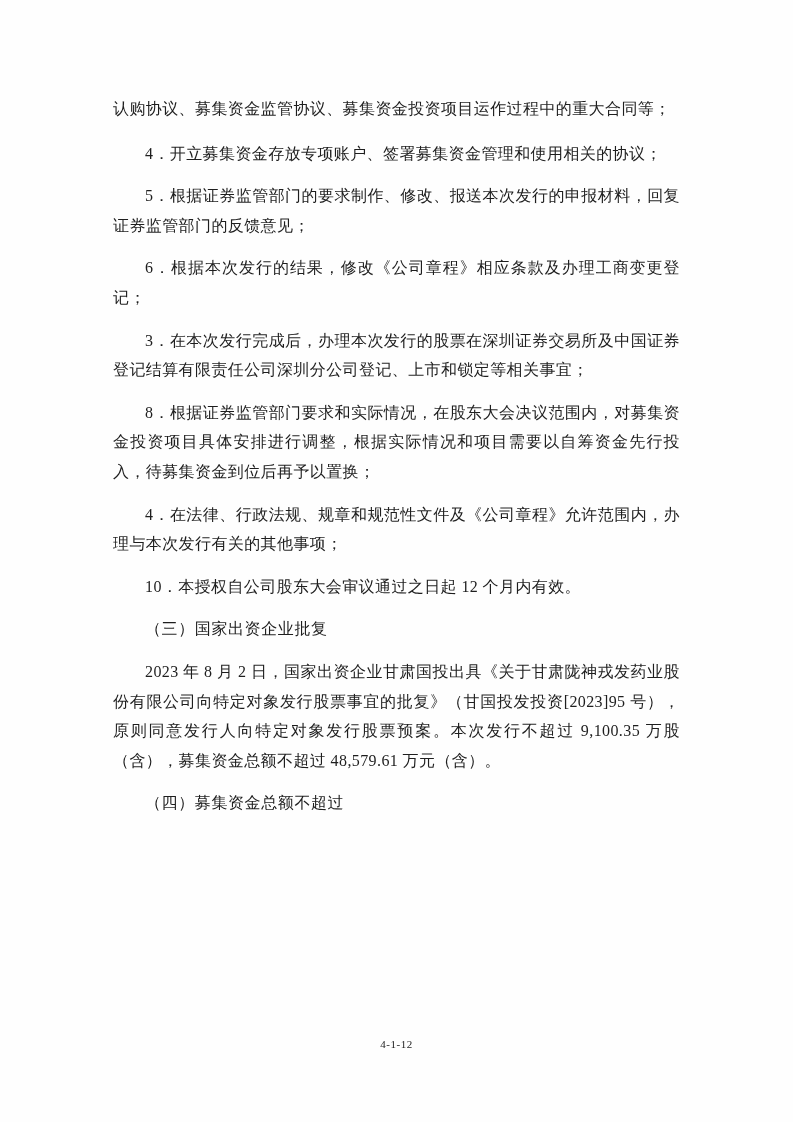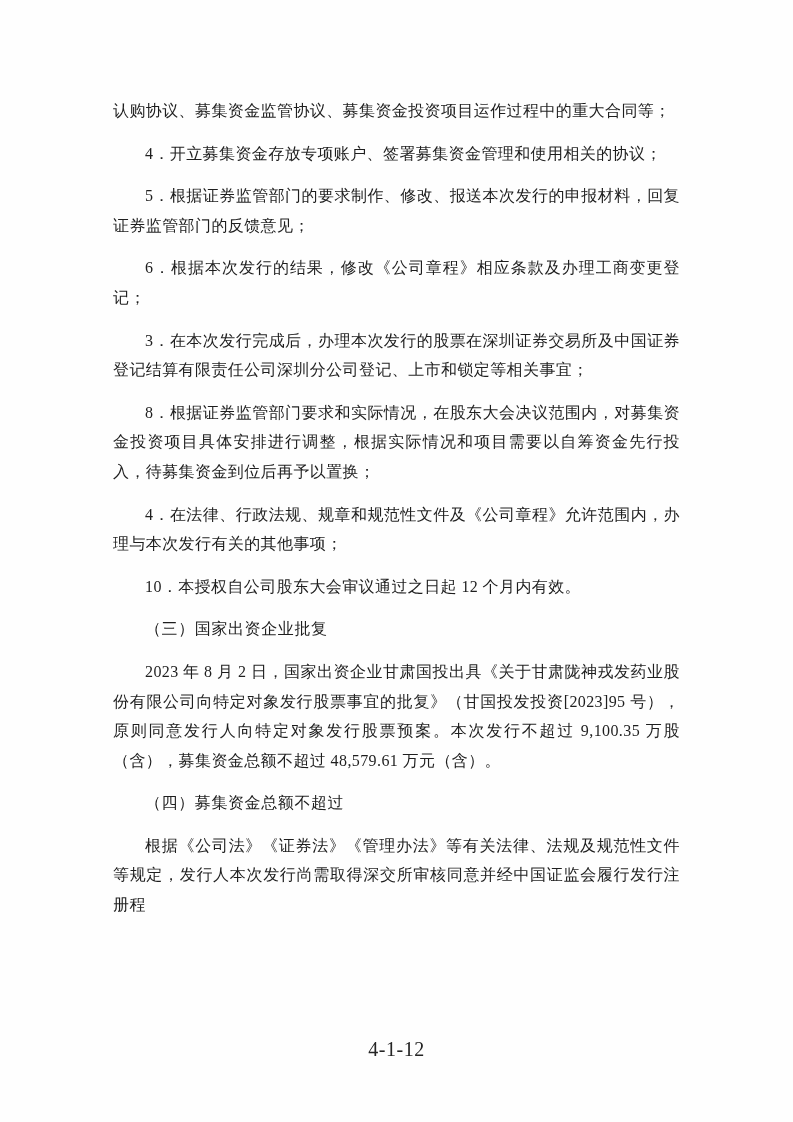--- a/index.html
+++ b/index.html
@@ -28,50 +28,50 @@
     font-size: 16px;
     line-height: 29.6px;
     letter-spacing: 0.4px;
     text-align: justify;
     text-align-last: left;
     text-indent: 2em;
     word-break: break-all;
   }
   .block.continuation {
     text-indent: 0;
+    font-family: Liberation Mono, monospace;
   }
   .block.heading {
     font-family: "Liberation Sans", "DejaVu Sans", sans-serif;
     font-weight: normal;
     text-align: left;
     letter-spacing: 0.6px;
   }
   .footer {
     position: absolute;
     top: 1038px;
     left: 0;
     width: 100%;
     text-align: center;
-    font-size: 20px;
+    font-size: 11px;
     letter-spacing: 0.5px;
     color: #242424;
   }
 </style>
 </head>
 <body>
 
 <div class="page">
   <main class="content">
       <p class="block continuation">认购协议、募集资金监管协议、募集资金投资项目运作过程中的重大合同等；</p>
       <p class="block paragraph">4．开立募集资金存放专项账户、签署募集资金管理和使用相关的协议；</p>
       <p class="block paragraph">5．根据证券监管部门的要求制作、修改、报送本次发行的申报材料，回复证券监管部门的反馈意见；</p>
       <p class="block paragraph">6．根据本次发行的结果，修改《公司章程》相应条款及办理工商变更登记；</p>
       <p class="block paragraph">3．在本次发行完成后，办理本次发行的股票在深圳证券交易所及中国证券登记结算有限责任公司深圳分公司登记、上市和锁定等相关事宜；</p>
       <p class="block paragraph">8．根据证券监管部门要求和实际情况，在股东大会决议范围内，对募集资金投资项目具体安排进行调整，根据实际情况和项目需要以自筹资金先行投入，待募集资金到位后再予以置换；</p>
       <p class="block paragraph">4．在法律、行政法规、规章和规范性文件及《公司章程》允许范围内，办理与本次发行有关的其他事项；</p>
       <p class="block paragraph">10．本授权自公司股东大会审议通过之日起 12 个月内有效。</p>
       <p class="block heading">（三）国家出资企业批复</p>
       <p class="block paragraph">2023 年 8 月 2 日，国家出资企业甘肃国投出具《关于甘肃陇神戎发药业股份有限公司向特定对象发行股票事宜的批复》（甘国投发投资[2023]95 号），原则同意发行人向特定对象发行股票预案。本次发行不超过 9,100.35 万股（含），募集资金总额不超过 48,579.61 万元（含）。</p>
       <p class="block heading">（四）募集资金总额不超过</p>
-      <p class="block paragraph">根据《公司法》《证券法》《管理办法》等有关法律、法规及规范性文件等规定，发行人本次发行尚需取得深交所审核同意并经中国证监会履行发行注册程</p>
     </main>
   <div class="footer">4-1-12</div>
 </div>
 
 </body></html>

